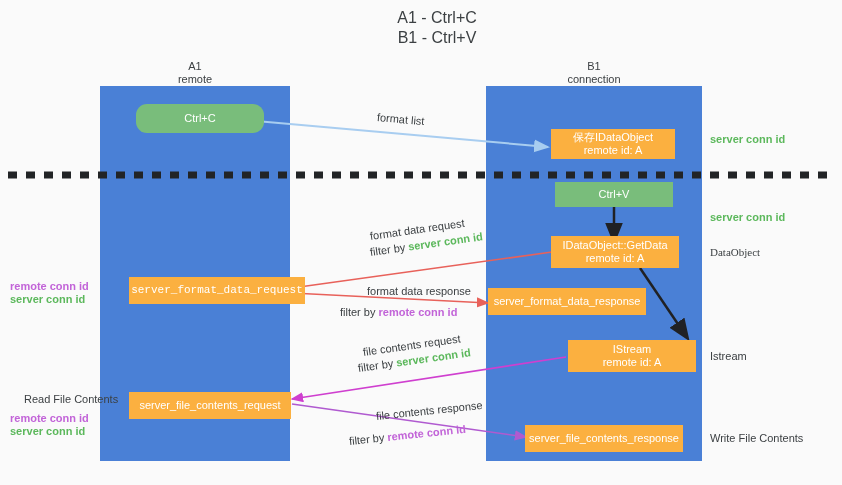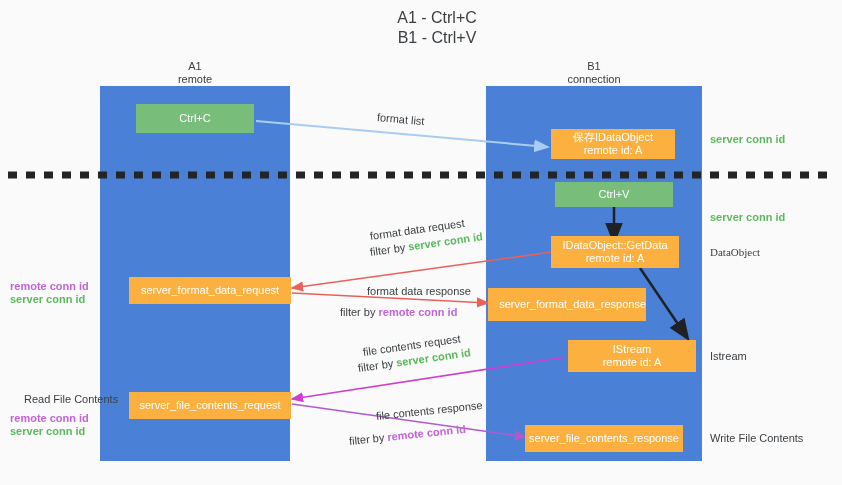--- a/index.html
+++ b/index.html
@@ -101,25 +101,25 @@
 
     <line x1="292" y1="293" x2="488" y2="303" stroke="#e8615a" stroke-width="1.6" marker-end="url(#ah-red)"></line>
 
     <line x1="566" y1="357" x2="292" y2="399" stroke="#cf3fcf" stroke-width="1.6" marker-end="url(#ah-magenta)"></line>
 
     <line x1="292" y1="404" x2="526" y2="437" stroke="#b05ad0" stroke-width="1.6" marker-end="url(#ah-purple)"></line>
 
     <line x1="8" y1="175" x2="834" y2="175" stroke="#222426" stroke-width="7" stroke-dasharray="9 9"></line>
   </svg>
 
-  <div class="box green" style="left:136px;top:104px;width:118px;height:29px;">
+  <div class="box green" style="left:136px;top:104px;width:128px;height:29px;border-radius:11px;">
     <span>Ctrl+C</span>
   </div>
 
-  <div class="box orange" style="left:129px;top:277px;width:162px;height:27px;">
+  <div class="box orange" style="left:129px;top:277px;width:176px;height:27px;font-family:Liberation Mono, monospace;">
     <span>server_format_data_request</span>
   </div>
 
   <div class="box orange" style="left:129px;top:392px;width:162px;height:27px;">
     <span>server_file_contents_request</span>
   </div>
 
   <div class="box orange" style="left:551px;top:129px;width:124px;height:30px;">
     <span>保存IDataObject</span>
     <span>remote id: A</span>
@@ -127,21 +127,21 @@
 
   <div class="box green" style="left:555px;top:182px;width:118px;height:25px;">
     <span>Ctrl+V</span>
   </div>
 
   <div class="box orange" style="left:551px;top:236px;width:128px;height:32px;">
     <span>IDataObject::GetData</span>
     <span>remote id: A</span>
   </div>
 
-  <div class="box orange" style="left:488px;top:288px;width:158px;height:33px;align-items:flex-end;">
+  <div class="box orange" style="left:488px;top:288px;width:158px;height:27px;">
     <span>server_format_data_response</span>
   </div>
 
   <div class="box orange" style="left:568px;top:340px;width:128px;height:32px;">
     <span>IStream</span>
     <span>remote id: A</span>
   </div>
 
   <div class="box orange" style="left:525px;top:425px;width:158px;height:27px;">
     <span>server_file_contents_response</span>

